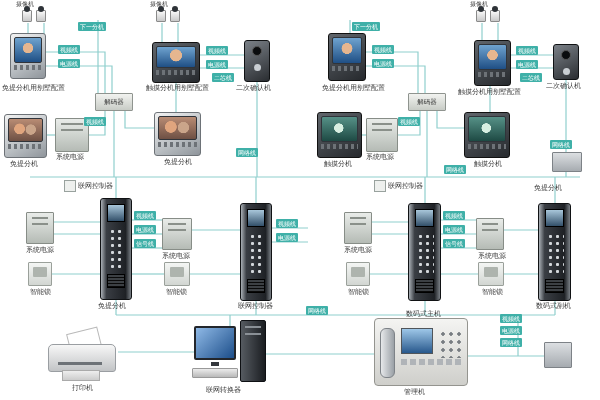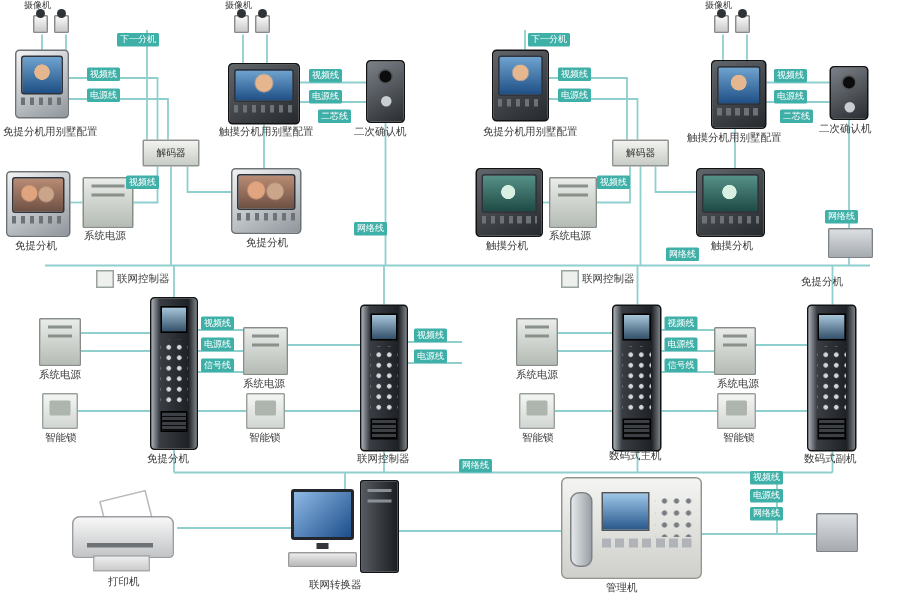--- a/index.html
+++ b/index.html
@@ -334,21 +334,21 @@
   <div class="lbl" style="left:26px;top:246px">系统电源</div>
   <div class="lbl" style="left:30px;top:288px">智能锁</div>
   <div class="lbl" style="left:162px;top:252px">系统电源</div>
   <div class="lbl" style="left:166px;top:288px">智能锁</div>
   <div class="lbl" style="left:98px;top:302px">免提分机</div>
   <div class="lbl" style="left:238px;top:302px">联网控制器</div>
   <div class="lbl" style="left:344px;top:246px">系统电源</div>
   <div class="lbl" style="left:348px;top:288px">智能锁</div>
   <div class="lbl" style="left:478px;top:252px">系统电源</div>
   <div class="lbl" style="left:482px;top:288px">智能锁</div>
-  <div class="lbl" style="left:406px;top:300px">数码式主机</div>
+  <div class="lbl" style="left:406px;top:310px">数码式主机</div>
   <div class="lbl" style="left:536px;top:302px">数码式副机</div>
   <div class="lbl" style="left:72px;top:384px">打印机</div>
   <div class="lbl" style="left:206px;top:386px">联网转换器</div>
   <div class="lbl" style="left:404px;top:388px">管理机</div>
   <div class="lbl" style="left:16px;top:0px;font-size:6px">摄像机</div>
   <div class="lbl" style="left:150px;top:0px;font-size:6px">摄像机</div>
   <div class="lbl" style="left:470px;top:0px;font-size:6px">摄像机</div>
 
 </div>
 

